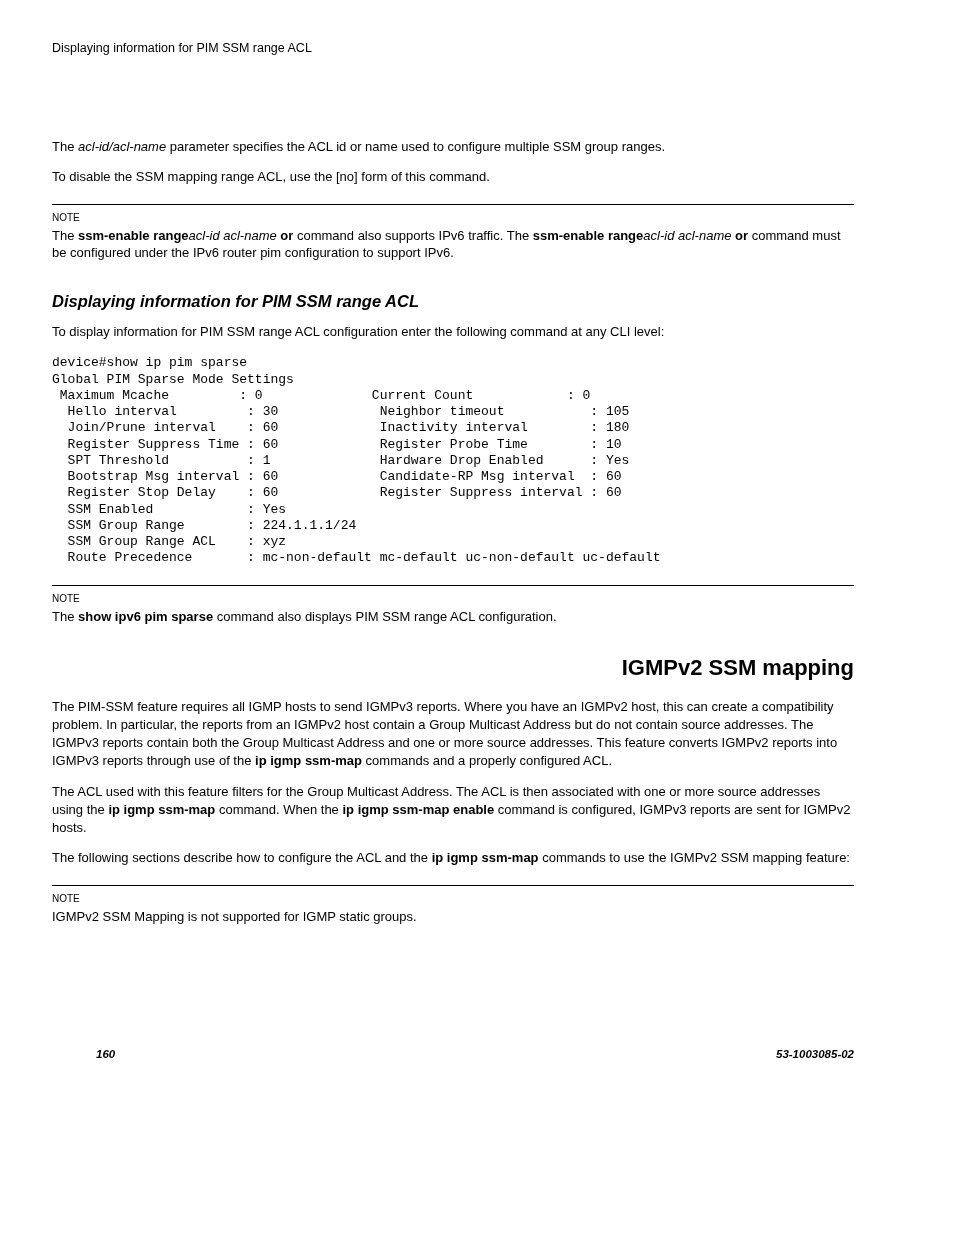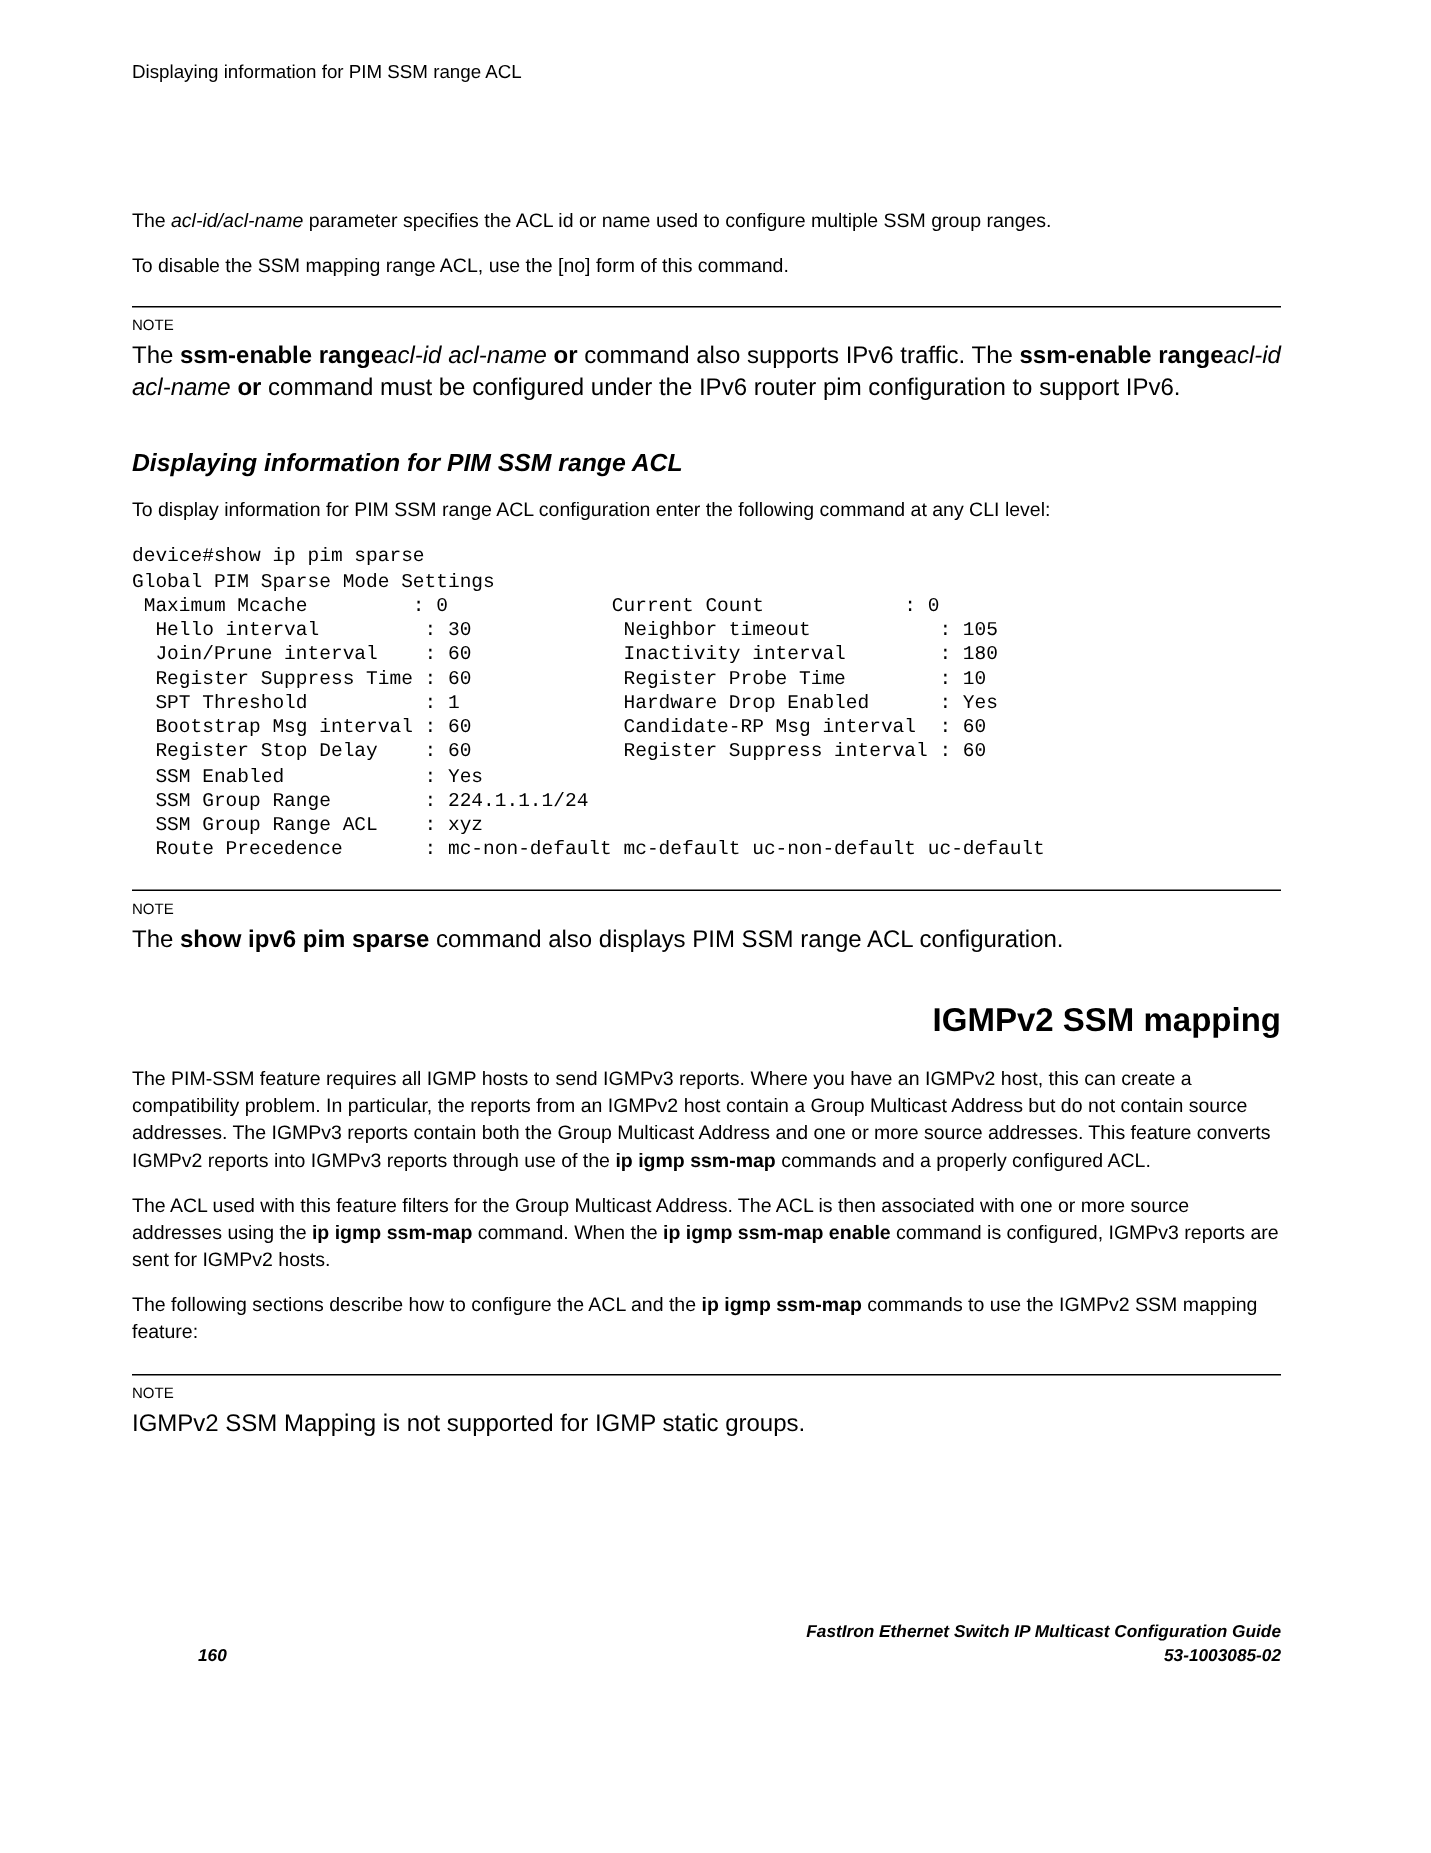--- a/index.html
+++ b/index.html
@@ -6,42 +6,42 @@
     font-family: Arial, Helvetica, sans-serif;
     font-size: 13px;
     color: #000;
     margin: 0;
     padding: 0;
     background: #fff;
     width: 954px;
     line-height: 1.4;
   }
   .page {
-    padding: 40px 100px 40px 88px;
+    padding: 40px 100px 40px 52px;
     box-sizing: border-box;
   }
   .running-head {
     font-size: 12.5px;
     margin-bottom: 80px;
   }
   p { margin: 0 0 12px 0; }
   .italic { font-style: italic; }
   .bold { font-weight: bold; }
   .rule {
     border: none;
     border-top: 1.5px solid #000;
     margin: 18px 0 6px 0;
   }
   .note-label {
     font-weight: normal;
     font-size: 10px;
     margin-bottom: 2px;
   }
   .note-body {
-    font-size: 16px;
+    font-size: 13px;
     line-height: 1.35;
   }
   h2.subhead {
     font-family: Arial, Helvetica, sans-serif;
     font-style: italic;
     font-weight: bold;
     font-size: 16.5px;
     margin: 28px 0 10px 0;
   }
   h1.section {
@@ -143,18 +143,17 @@
   </p>
 
 
   <hr class="rule">
   <div class="note-label">NOTE</div>
   <div class="note-body">IGMPv2 SSM Mapping is not supported for IGMP static groups.</div>
 
   <div class="footer">
     <div class="pagenum">160</div>
     <div class="right">
-      <div>FastIron Ethernet Switch IP Multicast Configuration Guide</div>
       <div>53-1003085-02</div>
     </div>
   </div>
 
 </div>
 
 </body></html>

